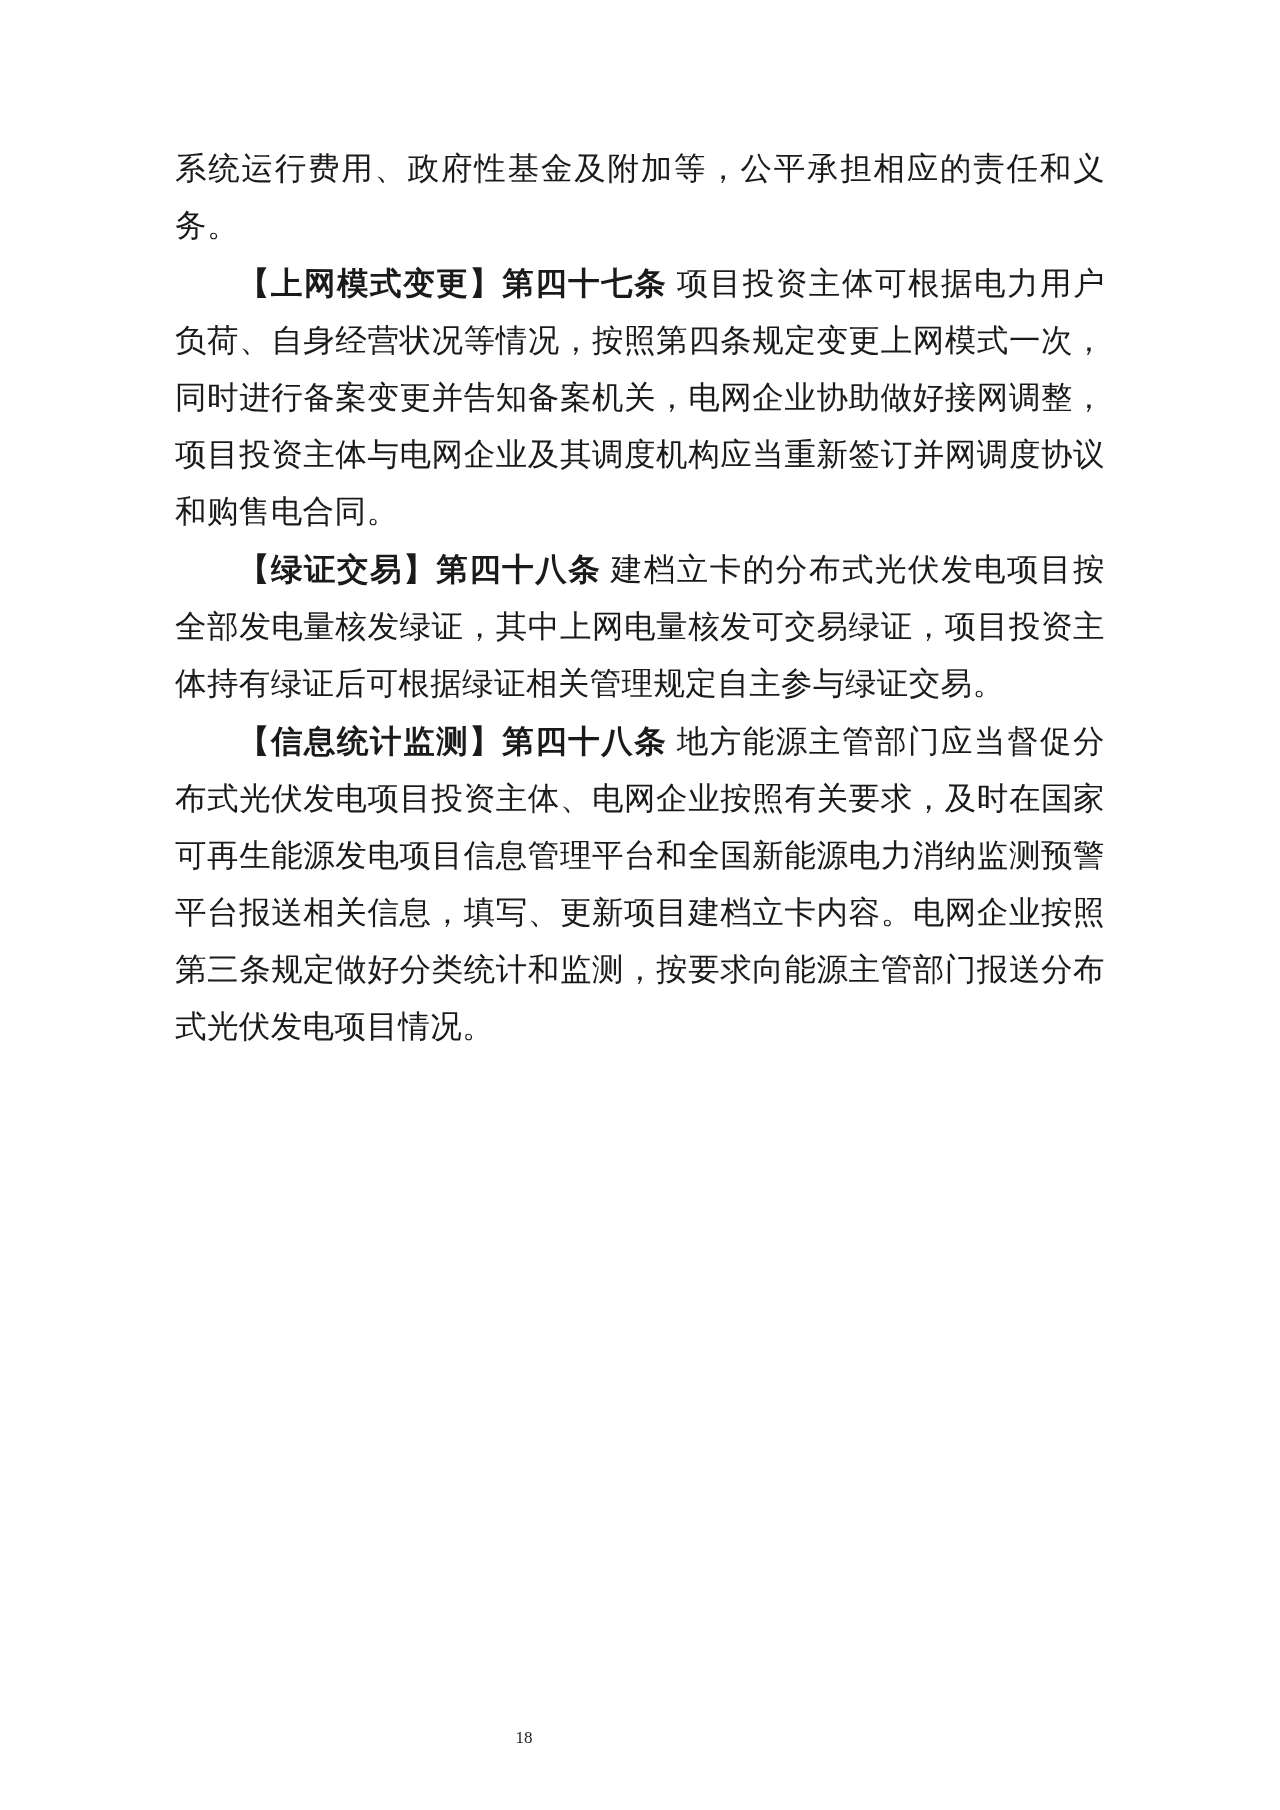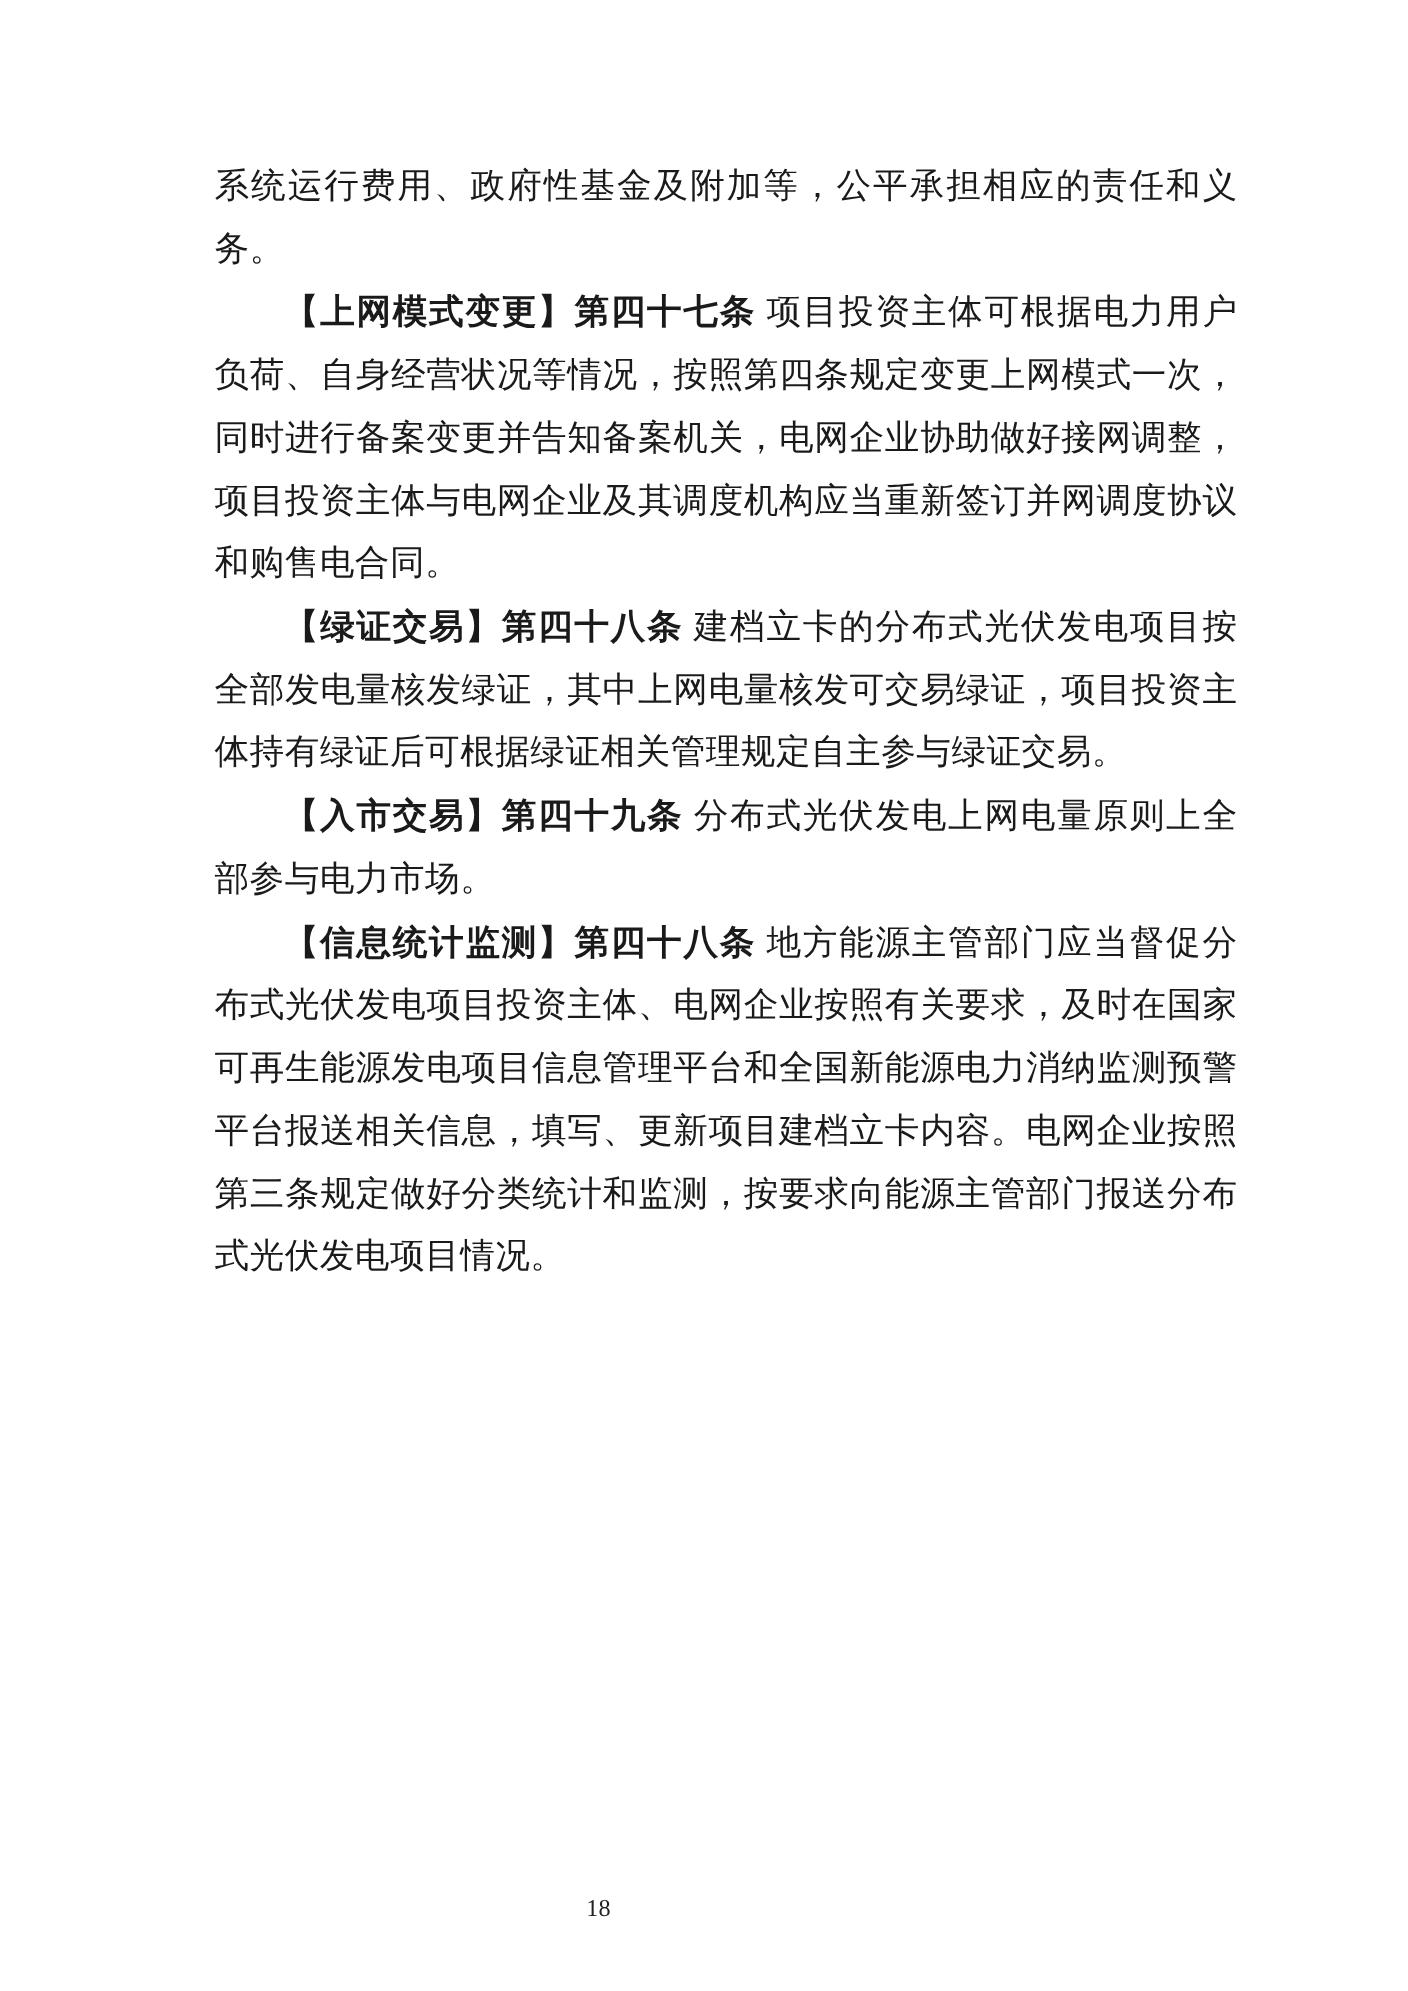--- a/index.html
+++ b/index.html
@@ -13,21 +13,20 @@
     font-family: "Liberation Serif", "DejaVu Serif", serif;
     color: #000000;
   }
   .page {
     position: relative;
     width: 1048px;
     height: 1810px;
     box-sizing: border-box;
     padding: 140px 175px 0 175px;
     background: #ffffff;
-    margin-left: 20px;
   }
   .doc-body {
     width: 930px;
   }
   .para {
     font-size: 31.5px;
     line-height: 57px;
     text-align: justify;
     text-justify: inter-ideograph;
     margin: 0 0 0 0;
@@ -43,21 +42,21 @@
   .heading-mark {
     font-weight: bold;
     font-family: Liberation Sans, sans-serif;
   }
   .page-number {
     position: absolute;
     left: 0;
     right: 0;
     bottom: 62px;
     text-align: center;
-    font-size: 22px;
+    font-size: 17px;
     color: #222222;
     font-family: "Liberation Serif", "DejaVu Serif", serif;
   }
 </style>
 </head>
 <body>
 
 <div class="page">
 
   <div class="doc-body">
@@ -67,23 +66,20 @@
     </p>
 
     <p class="para indent">
       <span class="heading-mark">【上网模式变更】第四十七条</span><span> 项目投资主体可根据电力用户负荷、自身经营状况等情况，按照第四条规定变更上网模式一次，同时进行备案变更并告知备案机关，电网企业协助做好接网调整，项目投资主体与电网企业及其调度机构应当重新签订并网调度协议和购售电合同。</span>
     </p>
 
     <p class="para indent">
       <span class="heading-mark">【绿证交易】第四十八条</span><span> 建档立卡的分布式光伏发电项目按全部发电量核发绿证，其中上网电量核发可交易绿证，项目投资主体持有绿证后可根据绿证相关管理规定自主参与绿证交易。</span>
     </p>
 
-    <p class="para indent">
-      <span class="heading-mark">【入市交易】第四十九条</span><span> 分布式光伏发电上网电量原则上全部参与电力市场。</span>
-    </p>
 
     <p class="para indent">
       <span class="heading-mark">【信息统计监测】第四十八条</span><span> 地方能源主管部门应当督促分布式光伏发电项目投资主体、电网企业按照有关要求，及时在国家可再生能源发电项目信息管理平台和全国新能源电力消纳监测预警平台报送相关信息，填写、更新项目建档立卡内容。电网企业按照第三条规定做好分类统计和监测，按要求向能源主管部门报送分布式光伏发电项目情况。</span>
     </p>
 
 
   </div>
 
   <div class="page-number">18</div>
 

